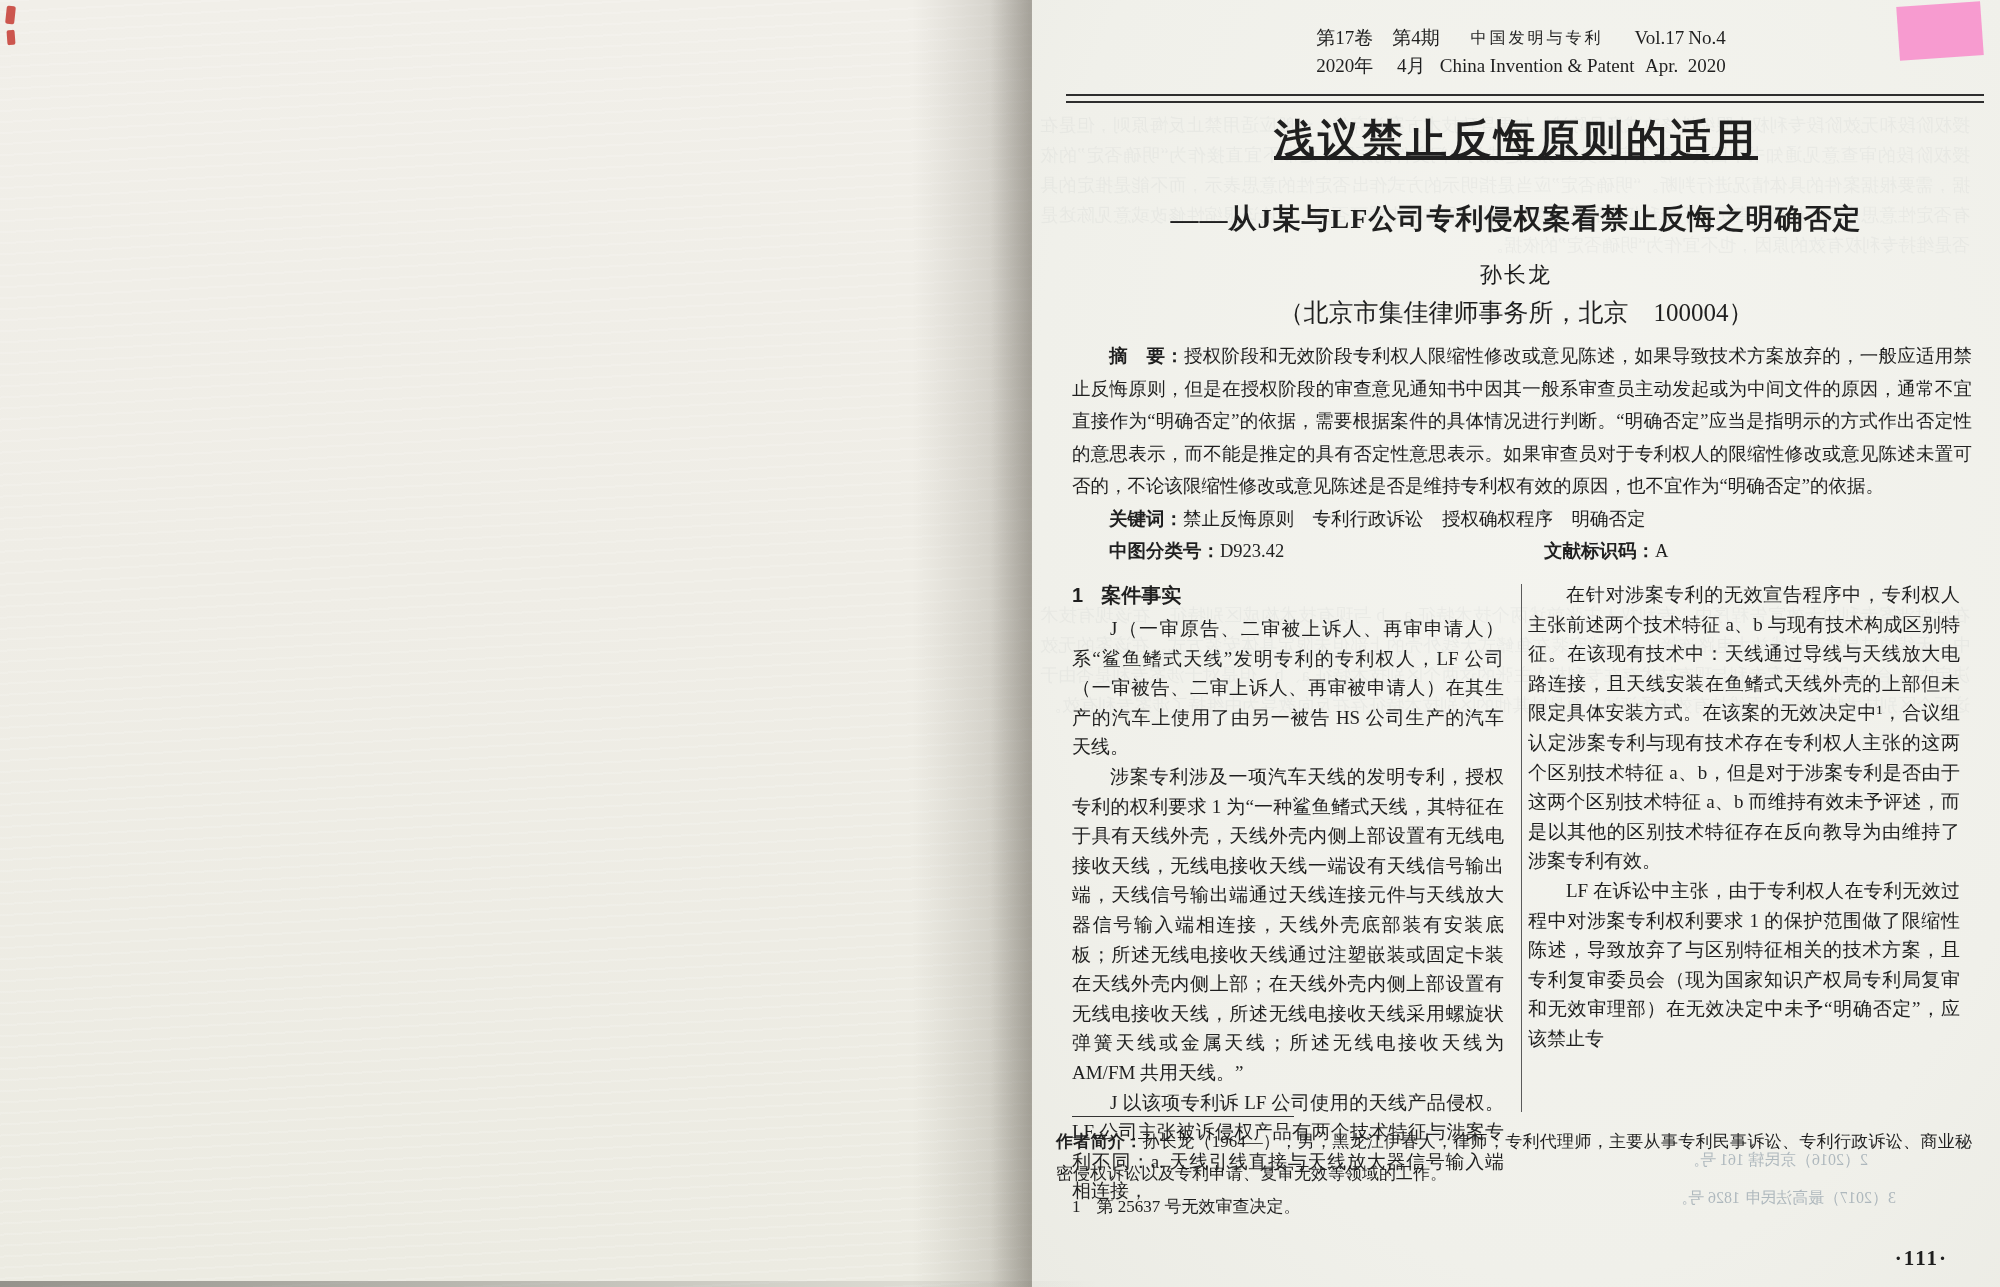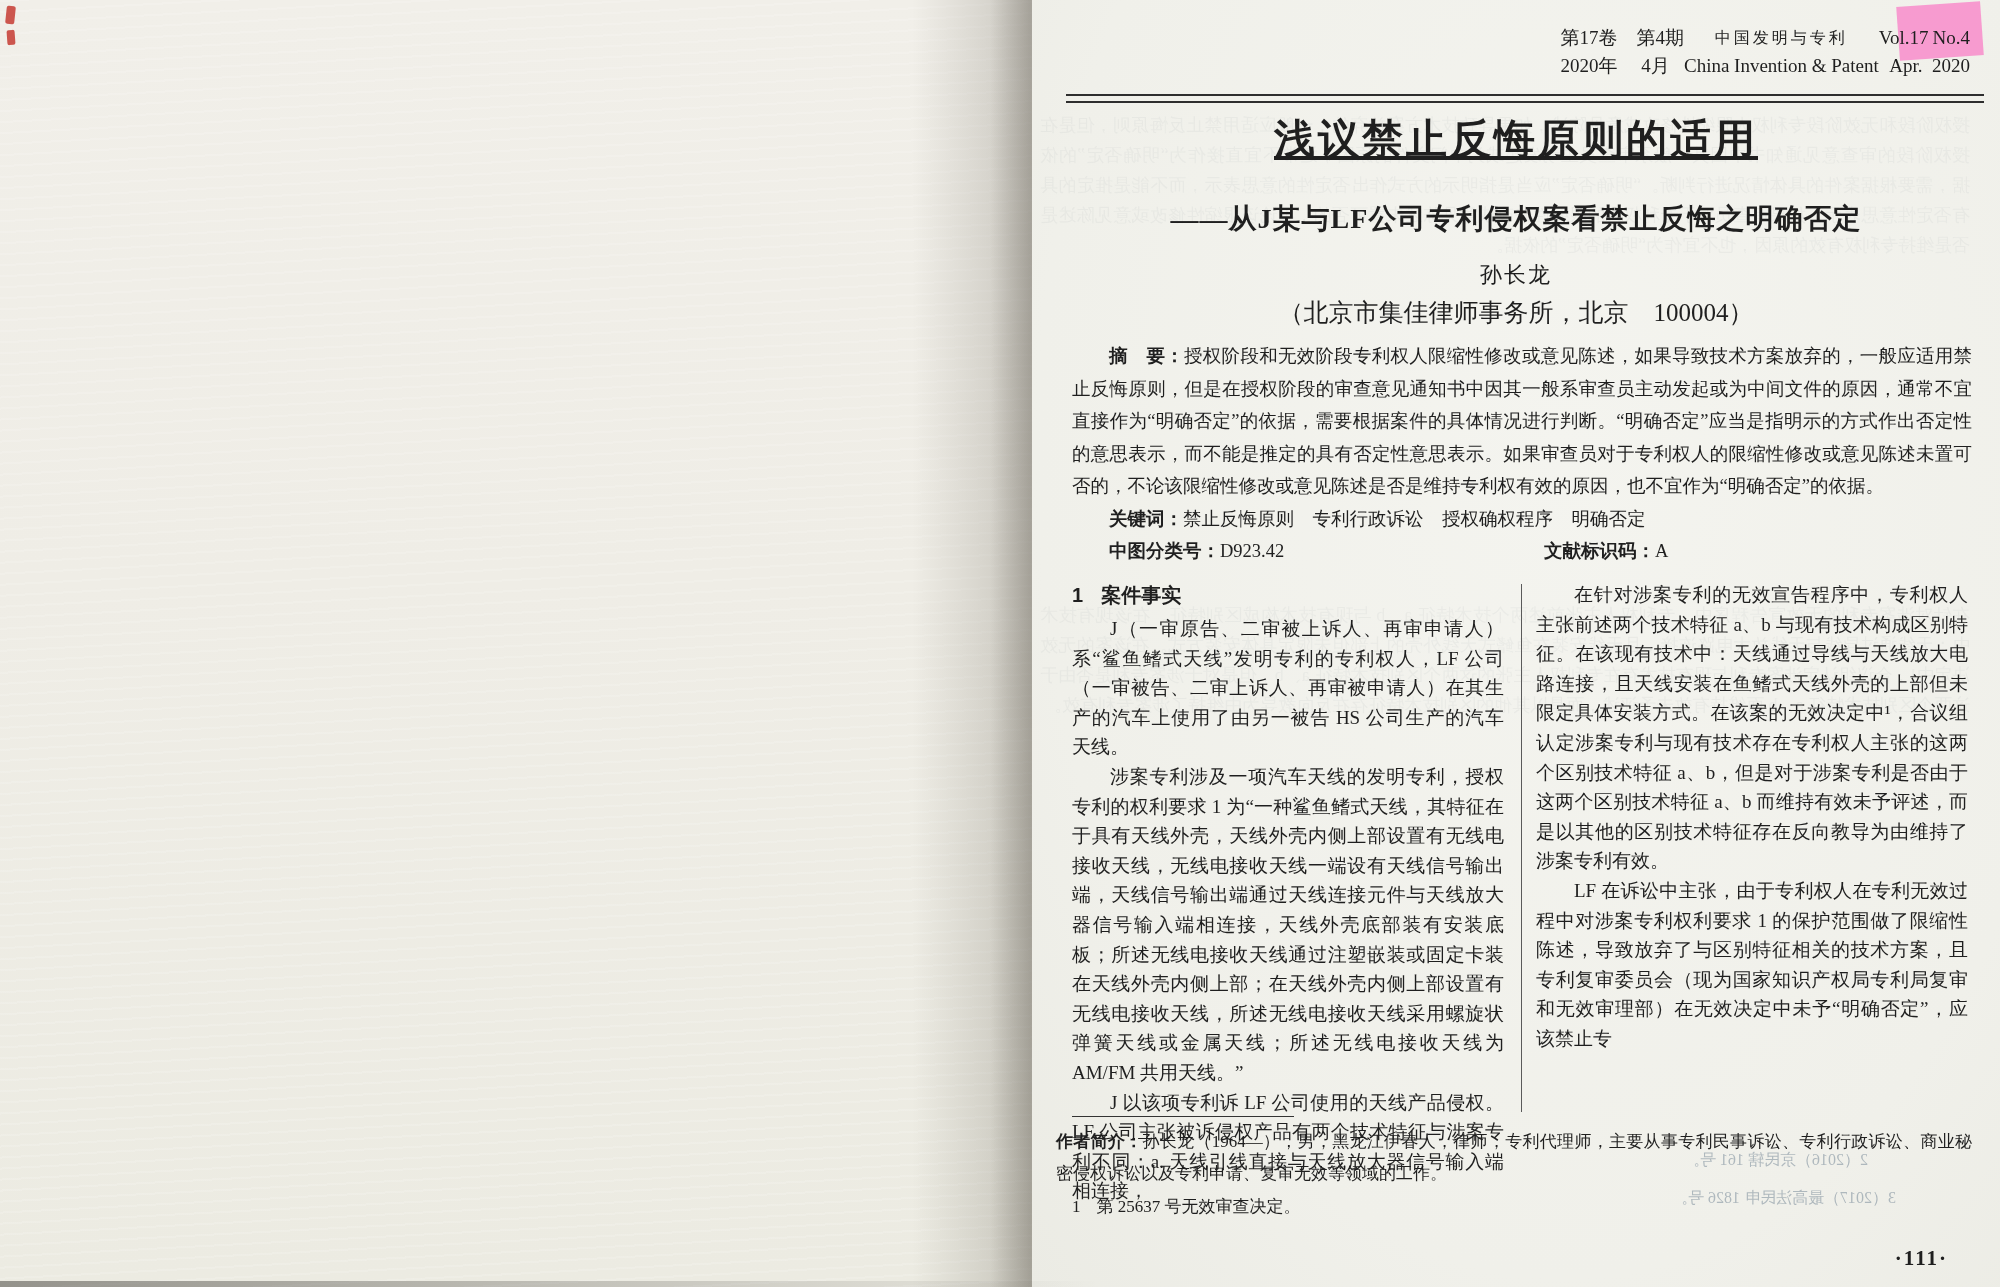--- a/index.html
+++ b/index.html
@@ -26,21 +26,21 @@
   
   #right-page{position:absolute;left:1032px;top:0;width:968px;height:1287px;
     background:radial-gradient(ellipse at 55% 35%,#f4f4ef 0%,#f0f0ea 70%,#ebebe4 100%);}
 
   .sans{font-family:"Liberation Sans","DejaVu Sans",sans-serif;}
 
   
   #pink-highlight{position:absolute;top:4px;right:18px;width:84px;height:54px;
     background:#f887c9;opacity:.82;transform:rotate(-4deg);z-index:1;}
   #journal-header{position:absolute;left:40px;right:30px;top:24px;display:flex;
-    justify-content:flex-end;align-items:flex-start;z-index:2;font-size:19px;line-height:28px;}
+    justify-content:center;align-items:flex-start;z-index:2;font-size:19px;line-height:28px;}
   .hdr-left span,.hdr-right span{display:block;white-space:pre;}
   .hdr-center{text-align:center;}
   .hdr-center .cn{font-size:16px;letter-spacing:3px;}
   .hdr-right{text-align:right;}
   .hdr-right .vol-line b{font-weight:normal;}
   .vol-line .no{margin-left:4px;}
   #double-rule{position:absolute;left:34px;right:16px;top:94px;height:5px;
     border-top:2.5px solid #2e2e2e;border-bottom:2px solid #2e2e2e;}
 
   
@@ -52,21 +52,21 @@
   #article-affiliation{position:absolute;left:0;right:0;top:296px;text-align:center;font-size:25px;}
 
   
   #abstract-block{position:absolute;left:40px;right:28px;top:340px;font-size:18.5px;line-height:32.5px;}
   #abstract-block p{margin:0;text-align:justify;text-indent:2em;}
   #abstract-block .lbl{font-weight:bold;}
   #meta-line{position:relative;}
   #doccode{position:absolute;left:472px;top:0;text-indent:0;}
 
   
-  #body-columns{position:absolute;left:40px;right:28px;top:580px;display:flex;gap:32px;}
+  #body-columns{position:absolute;left:40px;right:28px;top:580px;display:flex;gap:24px;}
   .col{width:432px;}
   #column-divider{position:absolute;left:489px;top:584px;height:528px;border-left:1.5px solid #5a5a5a;}
   #section-heading{font-size:20px;font-weight:bold;line-height:30px;margin:0 0 4px 0;}
   #section-heading .num{margin-right:18px;}
   .body-p{margin:0;font-size:19px;line-height:29.6px;text-align:justify;text-indent:2em;}
   .body-p.no-indent{text-indent:0;}
 
   
   #footnote-rule{position:absolute;left:40px;top:1116px;width:222px;border-top:1.5px solid #333;}
   #author-bio{position:absolute;left:24px;right:28px;top:1126px;margin:0;

